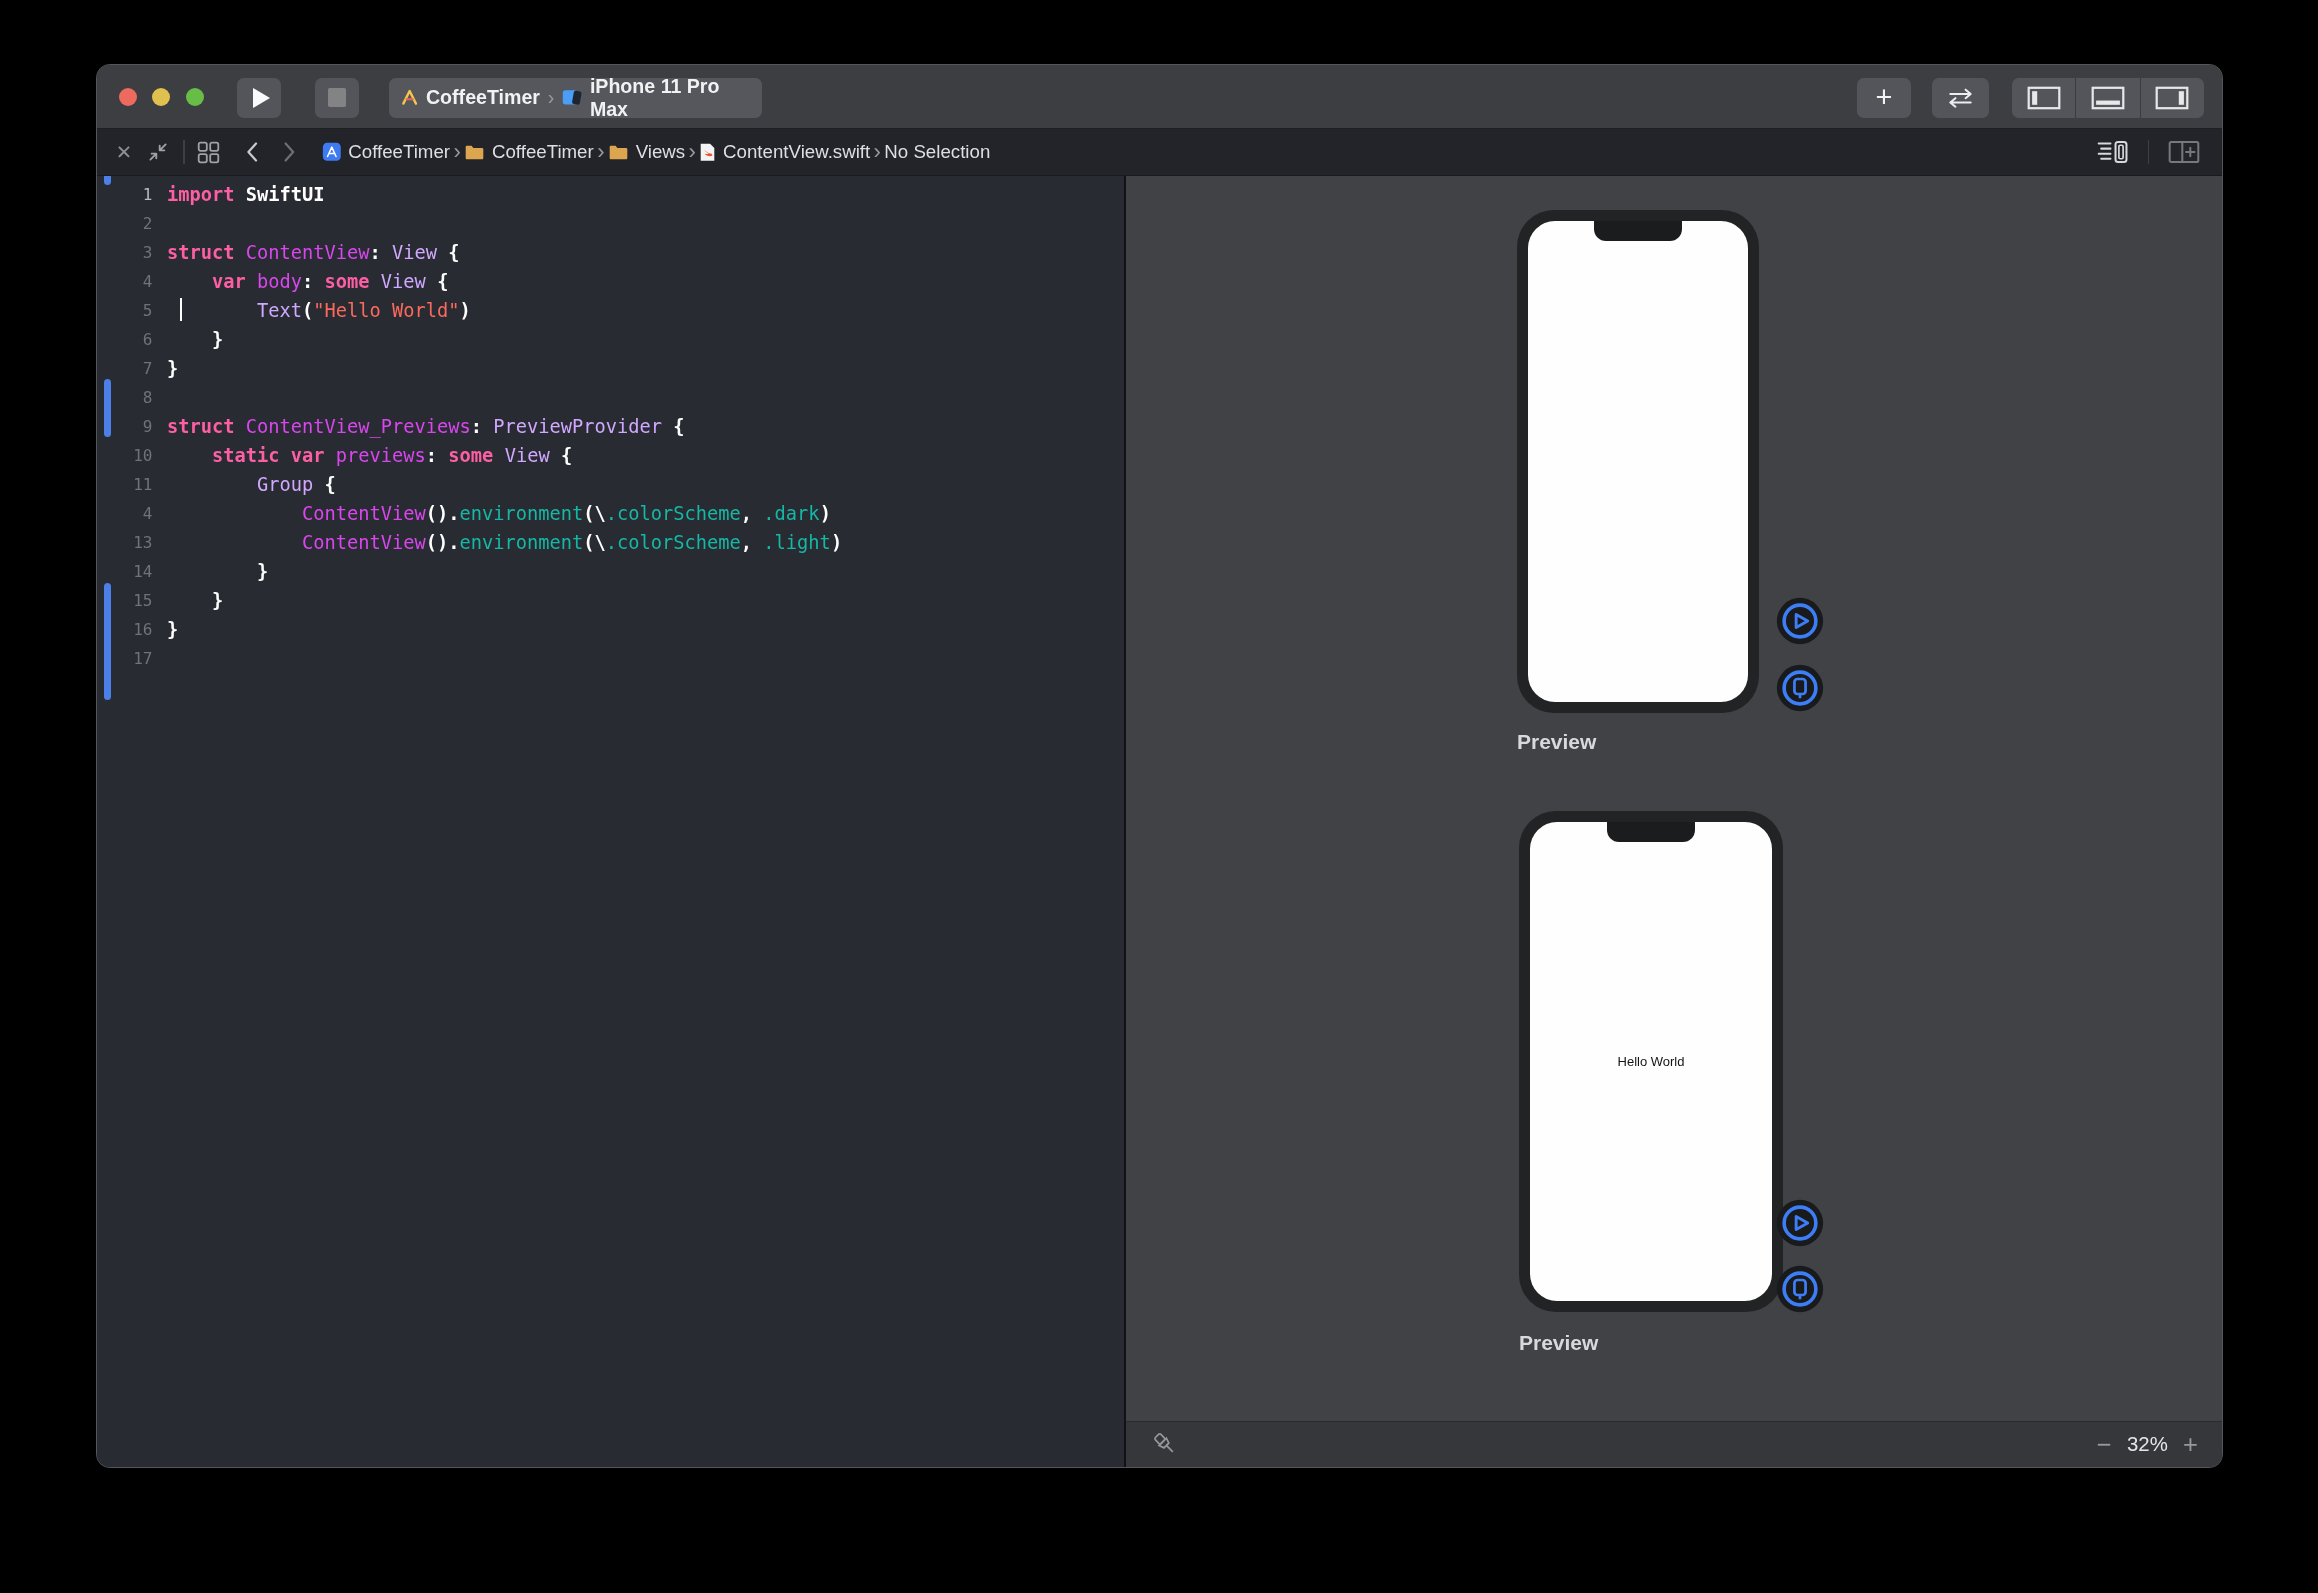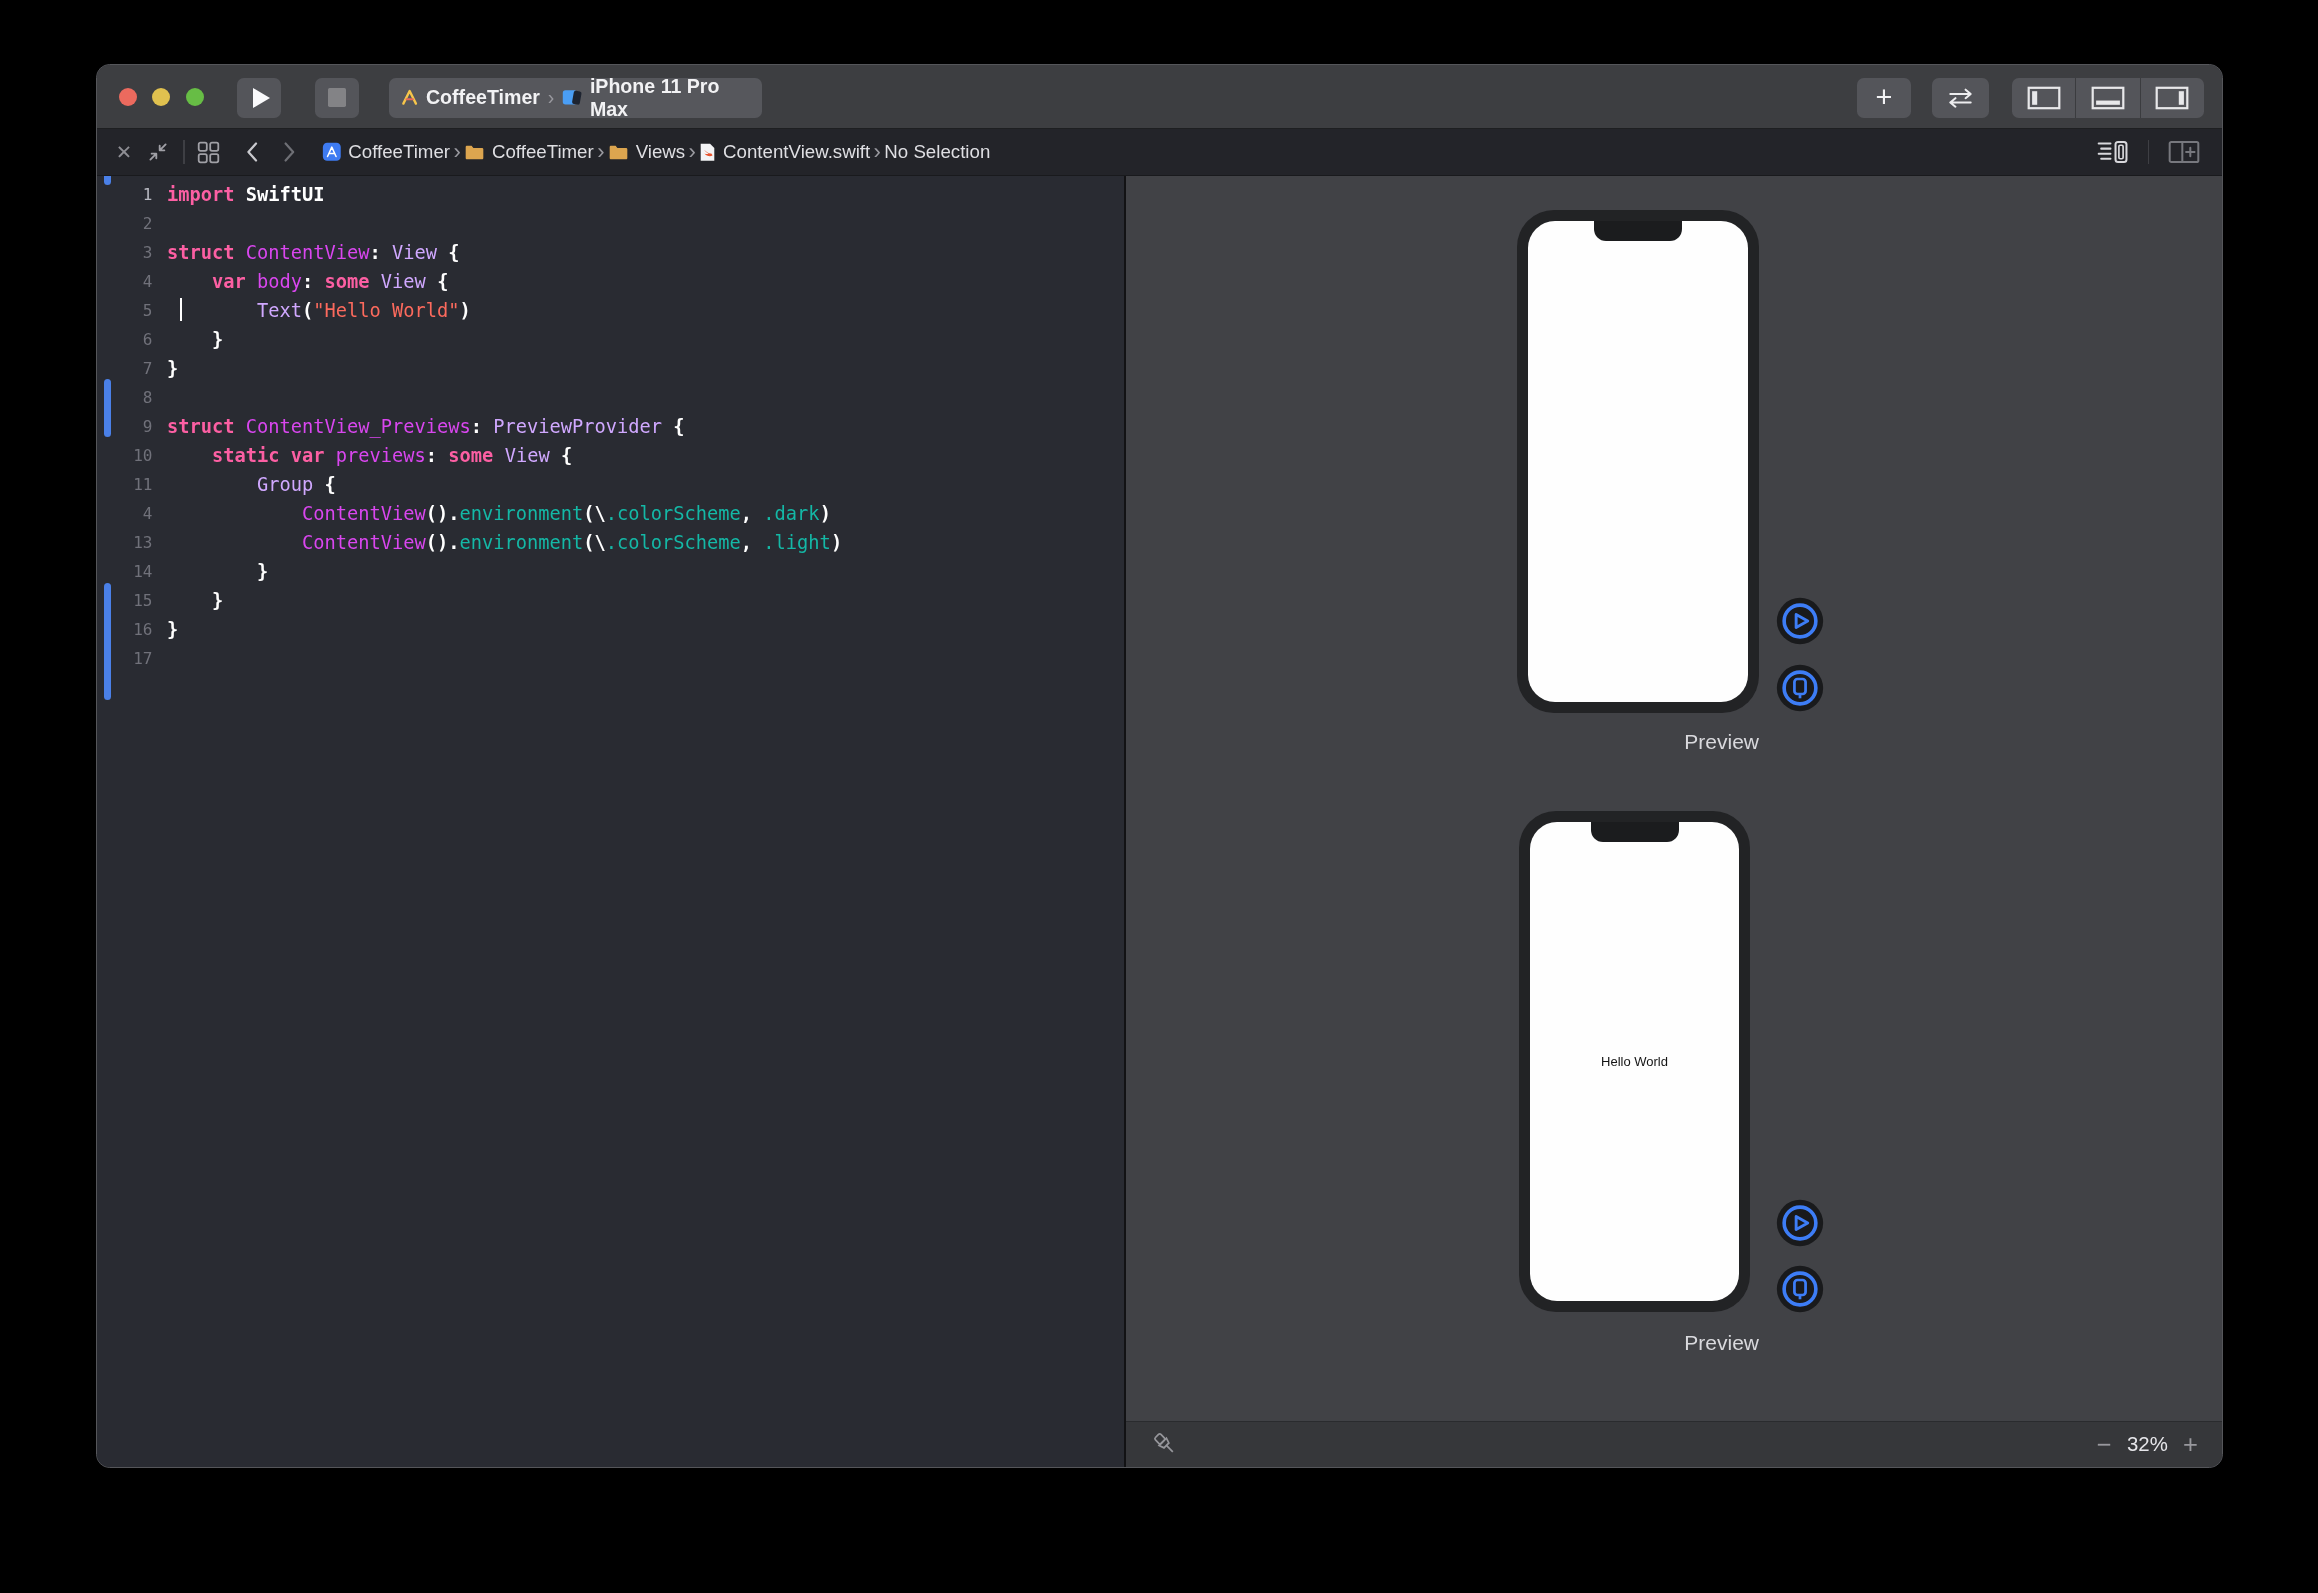--- a/index.html
+++ b/index.html
@@ -75,27 +75,27 @@
   .cb-dot { top:0; height:8.5px; border-radius:0 0 4.3px 4.3px; }
   .cb-1 { top:203px; height:58px; }
   .cb-2 { top:407px; height:117px; }
   .caret { position:absolute; left:83px; top:122px; width:2.1px; height:23px; background:#FFFFFF; }
 
   
   .canvas { position:absolute; left:1027px; top:111px; right:0; bottom:0; background:#414246;
             border-left:2.6px solid #121214; overflow:hidden; }
   .phone { position:absolute; background:#222325; border-radius:37px; padding:11px; }
   .phone-1 { left:391px; top:34px;  width:242px; height:503px; }
-  .phone-2 { left:393px; top:635px; width:231px; height:501px; }
+  .phone-2 { left:393px; top:635px; width:264px; height:501px; }
   .screen { position:relative; width:100%; height:100%; background:#FEFEFE; border-radius:27px;
             overflow:hidden; display:flex; align-items:center; justify-content:center; }
   .notch { position:absolute; left:50%; top:0; transform:translateX(-50%); width:88px; height:20.4px;
            background:#1B1C1E; border-radius:0 0 12px 12px; }
   .screen-text { font-size:13px; color:#141414; }
-  .preview-label { position:absolute; text-align:right; color:#D9D9DD; font-size:21px; font-weight:400; }
+  .preview-label { position:absolute; text-align:left; color:#D9D9DD; font-size:21px; font-weight:700; }
   .pl-1 { left:391px; top:554px;  width:242px; }
   .pl-2 { left:393px; top:1155px; width:240px; }
   .pv-btn { position:absolute; width:48px; height:48px; cursor:pointer; }
 
   .canvas-bar { position:absolute; left:0; right:0; bottom:0; height:46px; background:#36373A;
                 border-top:1.7px solid #2A2B2E; display:flex; align-items:center; padding:0 24px; }
   .zoom-group { margin-left:auto; display:flex; align-items:center; gap:15.3px; }
   .zoom-sign { color:#98989D; font-size:25.5px; font-weight:300; }
   .zoom-pct { color:#E6E6EA; font-size:20.4px; font-weight:500; }
 </style>

